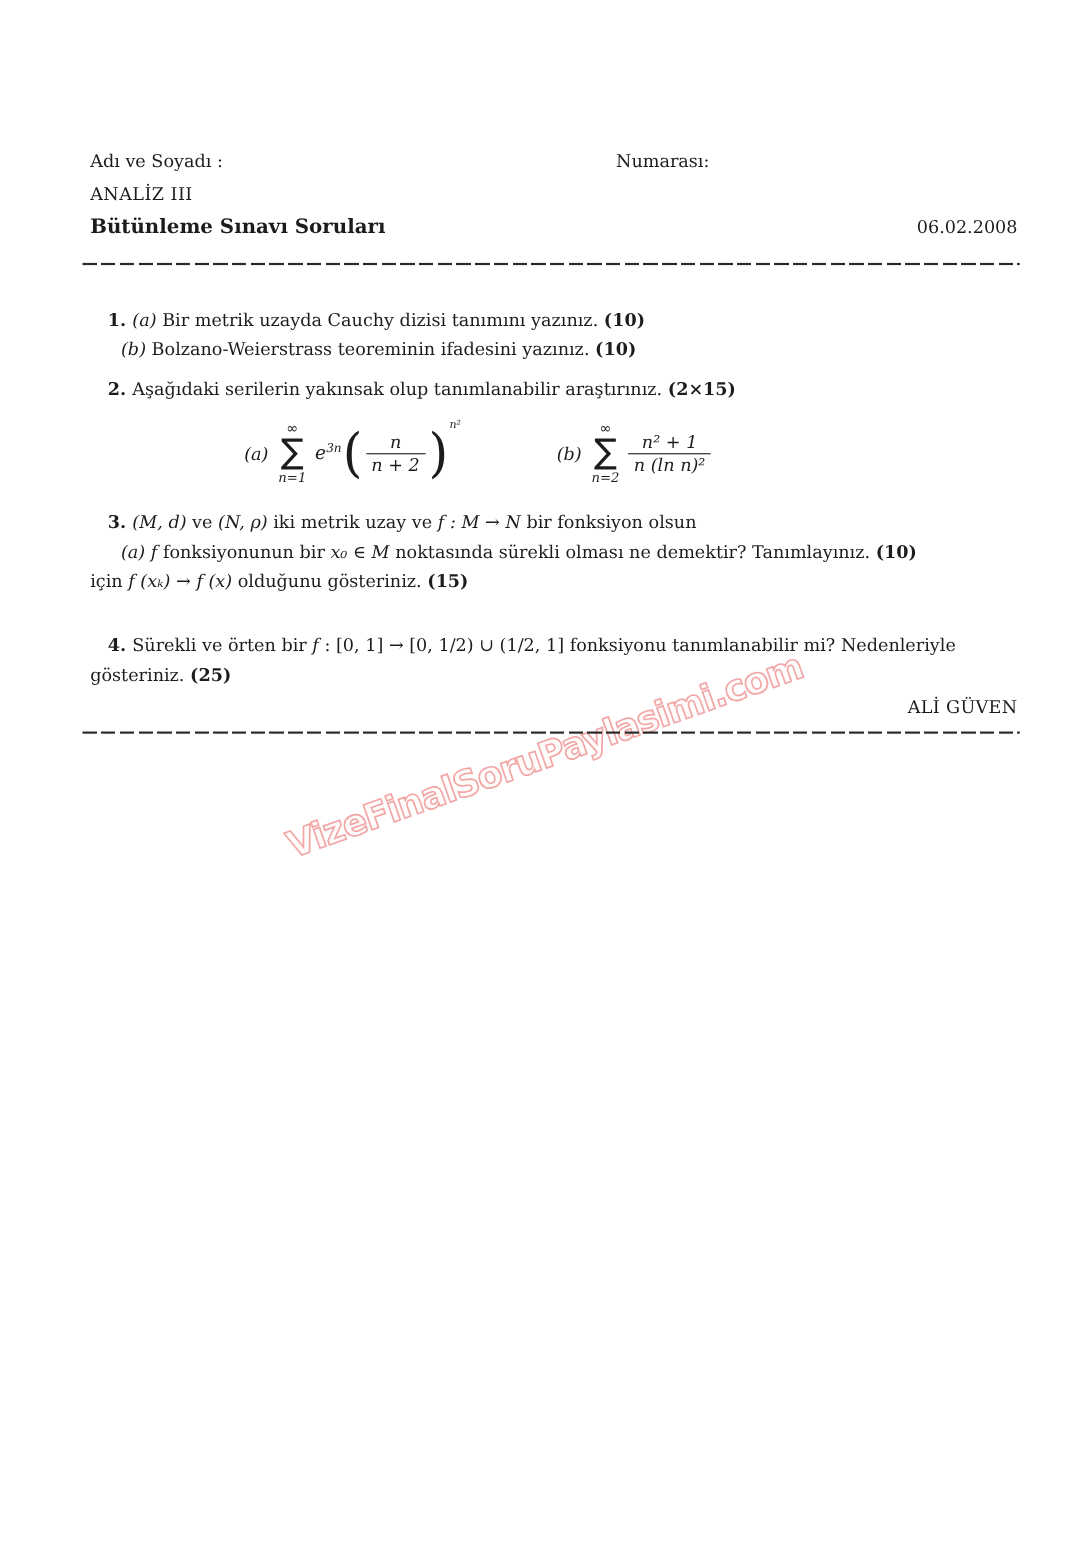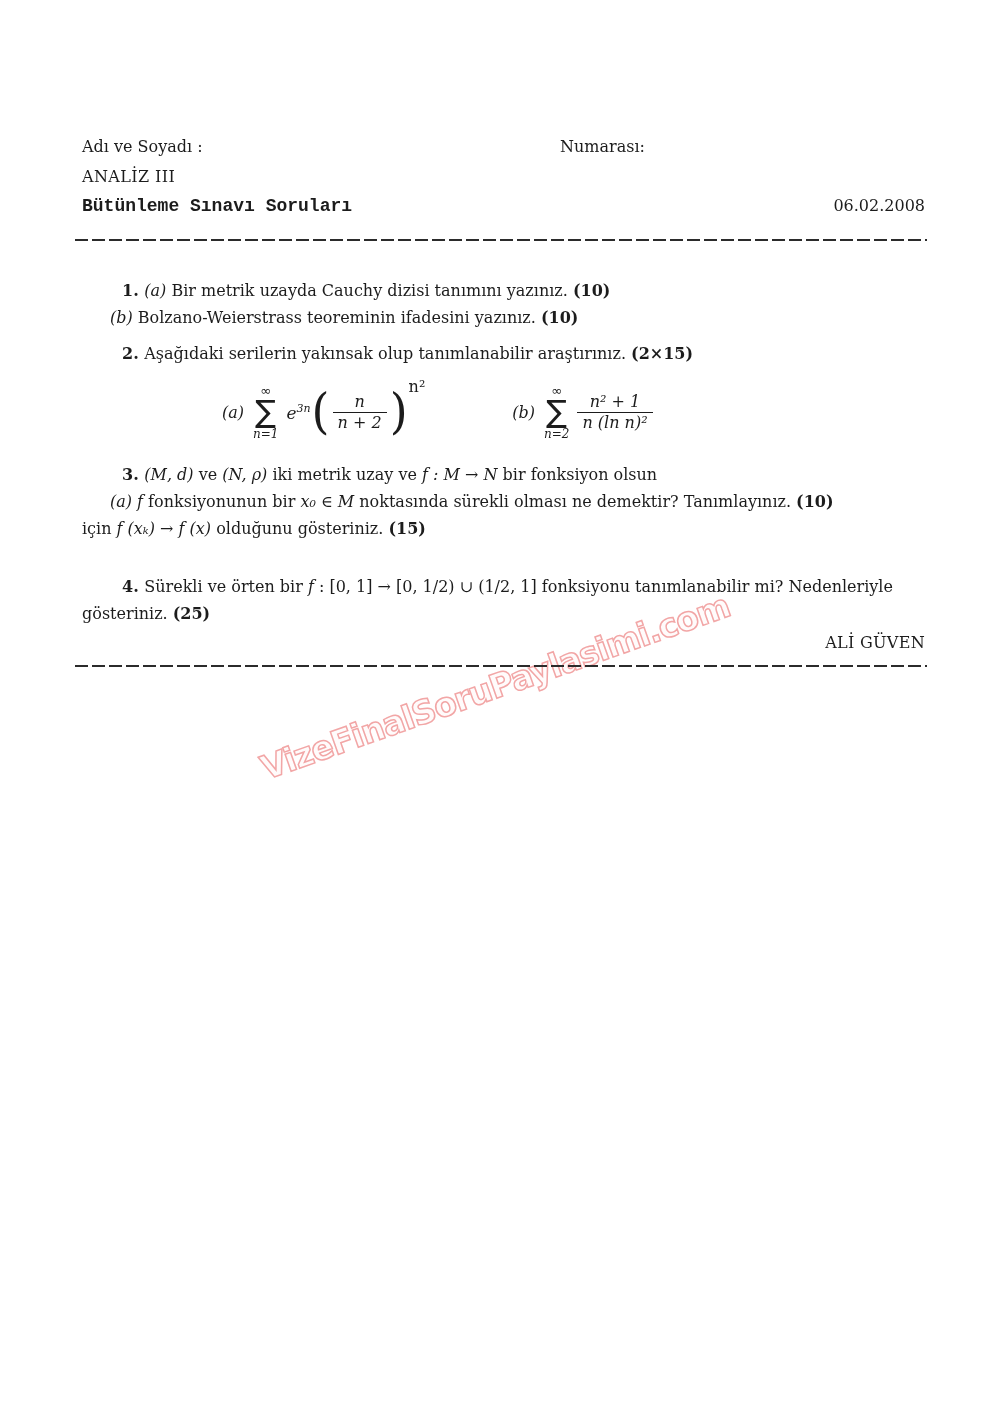--- a/index.html
+++ b/index.html
@@ -17,54 +17,54 @@
   .abs { position:absolute; z-index:1; }
   .s-n { font-style:normal; }
   .s-b { font-weight:bold; }
   .s-i { font-style:italic; }
 
   .header-row { left:82px; top:137px; width:843px; height:22px; }
   .numara-label { position:absolute; left:478px; top:0; }
 
   .course-title { left:82px; top:167px; font-size:16px; font-weight:normal; letter-spacing:0.4px; }
   .subtitle-row { left:82px; top:196px; width:843px; display:flex; justify-content:space-between; align-items:baseline; }
-  .exam-title { font-size:18px; font-weight:bold;font-family:Liberation Mono, monospace; }
+  .exam-title { font-size:18px; font-weight:bold; }
   .exam-date { font-size:16px; }
 
   .dashed-rule {
     height:2px;
     background:repeating-linear-gradient(90deg,#2b2b2b 0 13px,transparent 13px 17px);
   }
   .rule-top { left:75px; top:239px; width:852px; }
   .rule-bottom { left:75px; top:665px; width:852px; }
 
   .qblock { width:860px; line-height:27px; }
   .q1 { left:82px; top:277px; }
   .q2-line { left:82px; top:340px; }
   .q3 { left:82px; top:461px; }
   .q4 { left:82px; top:573px; }
-  .ml36 { margin-left:40px; }
+  .ml36 { margin-left:16px; }
   .ml66 { margin-left:28px; }
 
   .formula-row { left:82px; top:370px; width:843px; height:84px; display:flex; align-items:center; }
   .formula { display:inline-flex; align-items:center; }
   .formula-a { margin-left:140px; }
   .formula-b { margin-left:88px; }
   .f-label { font-style:italic; margin-right:9px; }
   .sum { display:inline-flex; flex-direction:column; align-items:center; line-height:1; margin:0 5px 0 0; }
   .sum-upper { font-size:13px; font-family:"DejaVu Sans",sans-serif; margin-bottom:1px; }
   .sum-sigma { font-size:31px; font-family:"DejaVu Sans",sans-serif; line-height:0.85; }
   .sum-lower { font-size:12px; font-style:italic; margin-top:3px; }
   .coeff { font-style:italic; font-size:17px; margin:0 1px 0 3px; }
   .coeff sup { font-size:11px; font-style:italic; }
   .paren { font-size:46px; font-weight:300; line-height:0.9; transform:scaleY(1.05); }
   .frac { display:inline-flex; flex-direction:column; align-items:center; font-style:italic; line-height:1.25; margin:0 3px; }
   .frac-num { padding:0 5px; }
   .frac-den { border-top:1px solid #1c1c1c; padding:0 5px; }
-  .outer-exp { font-size:16px; position:relative; top:-26px; left:1px; }
+  .outer-exp { font-size:10px; font-style:italic; position:relative; top:-26px; left:1px; }
 
   .signature { right:67px; top:633px; font-size:16px; letter-spacing:0.3px; }
 
   .watermark {
     position:absolute; z-index:0;
     left:248px; top:668px; width:490px;
     text-align:center;
     font-family:"DejaVu Sans",sans-serif;
     font-weight:bold;
     font-size:33px;

